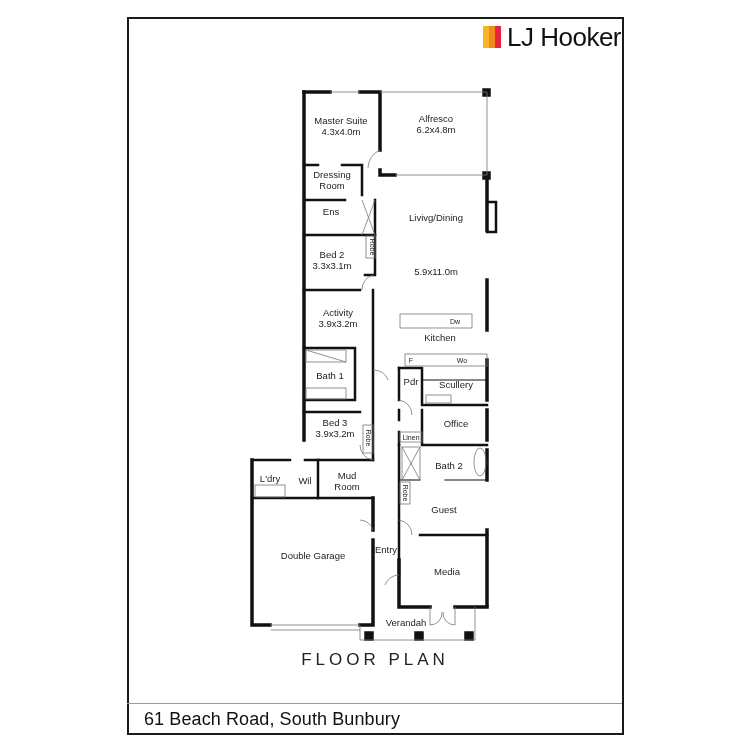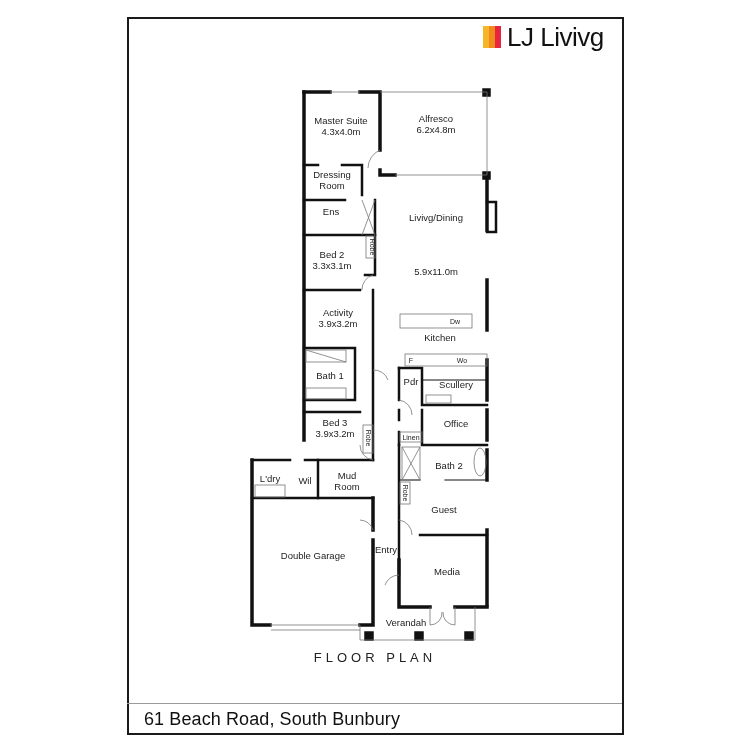--- a/index.html
+++ b/index.html
@@ -7,34 +7,34 @@
     .frame { position: absolute; left: 127px; top: 17px; width: 493px; height: 714px; border: 2px solid #1a1a1a; box-sizing: content-box; }
     .divider { position: absolute; left: 127px; top: 703px; width: 495px; height: 1px; background: #9a9a9a; }
     .address { position: absolute; left: 144px; top: 709px; font-size: 18px; color: #111; letter-spacing: 0.1px; }
     .logo { position: absolute; left: 483px; top: 24px; height: 26px; display: flex; align-items: center; }
     .logo-bars { display: flex; height: 22px; margin-right: 6px; }
     .logo-bar { width: 6px; height: 22px; }
     .logo-text { font-size: 26px; font-weight: normal; color: #111; letter-spacing: -0.5px; line-height: 26px; }
     .plan { position: absolute; left: 0; top: 0; }
     .room-label { font-family: "Liberation Sans", sans-serif; font-size: 9.5px; fill: #222; text-anchor: middle; }
     .small-label { font-family: "Liberation Sans", sans-serif; font-size: 7px; fill: #222; text-anchor: middle; }
-    .plan-title { position: absolute; left: 0; width: 750px; top: 650px; text-align: center; font-size: 13px; letter-spacing: 4px; color: #222; }
+    .plan-title { position: absolute; left: 0; width: 750px; top: 650px; text-align: center; font-size: 17px; letter-spacing: 4px; color: #222; }
   </style>
 </head>
 <body>
 
 <div class="frame"></div>
 
 <div class="logo">
   <div class="logo-bars">
     <div class="logo-bar" style="background:#f7b52a"></div>
     <div class="logo-bar" style="background:#f08a1c"></div>
     <div class="logo-bar" style="background:#e8253f"></div>
   </div>
-  <span class="logo-text">LJ Livivg</span>
+  <span class="logo-text">LJ Hooker</span>
 </div>
 
 <svg class="plan" width="750" height="750" viewBox="0 0 750 750">
   <g fill="none" stroke="#111" stroke-width="3.5" stroke-linecap="square">
 
     <path d="M304 92 L304 440"></path>
     <path d="M304 92 L330 92 M360 92 L380 92 L380 150"></path>
     <path d="M380 170 L380 175 L395 175"></path>
 
     <rect x="484" y="90" width="5" height="5" fill="#111"></rect>

